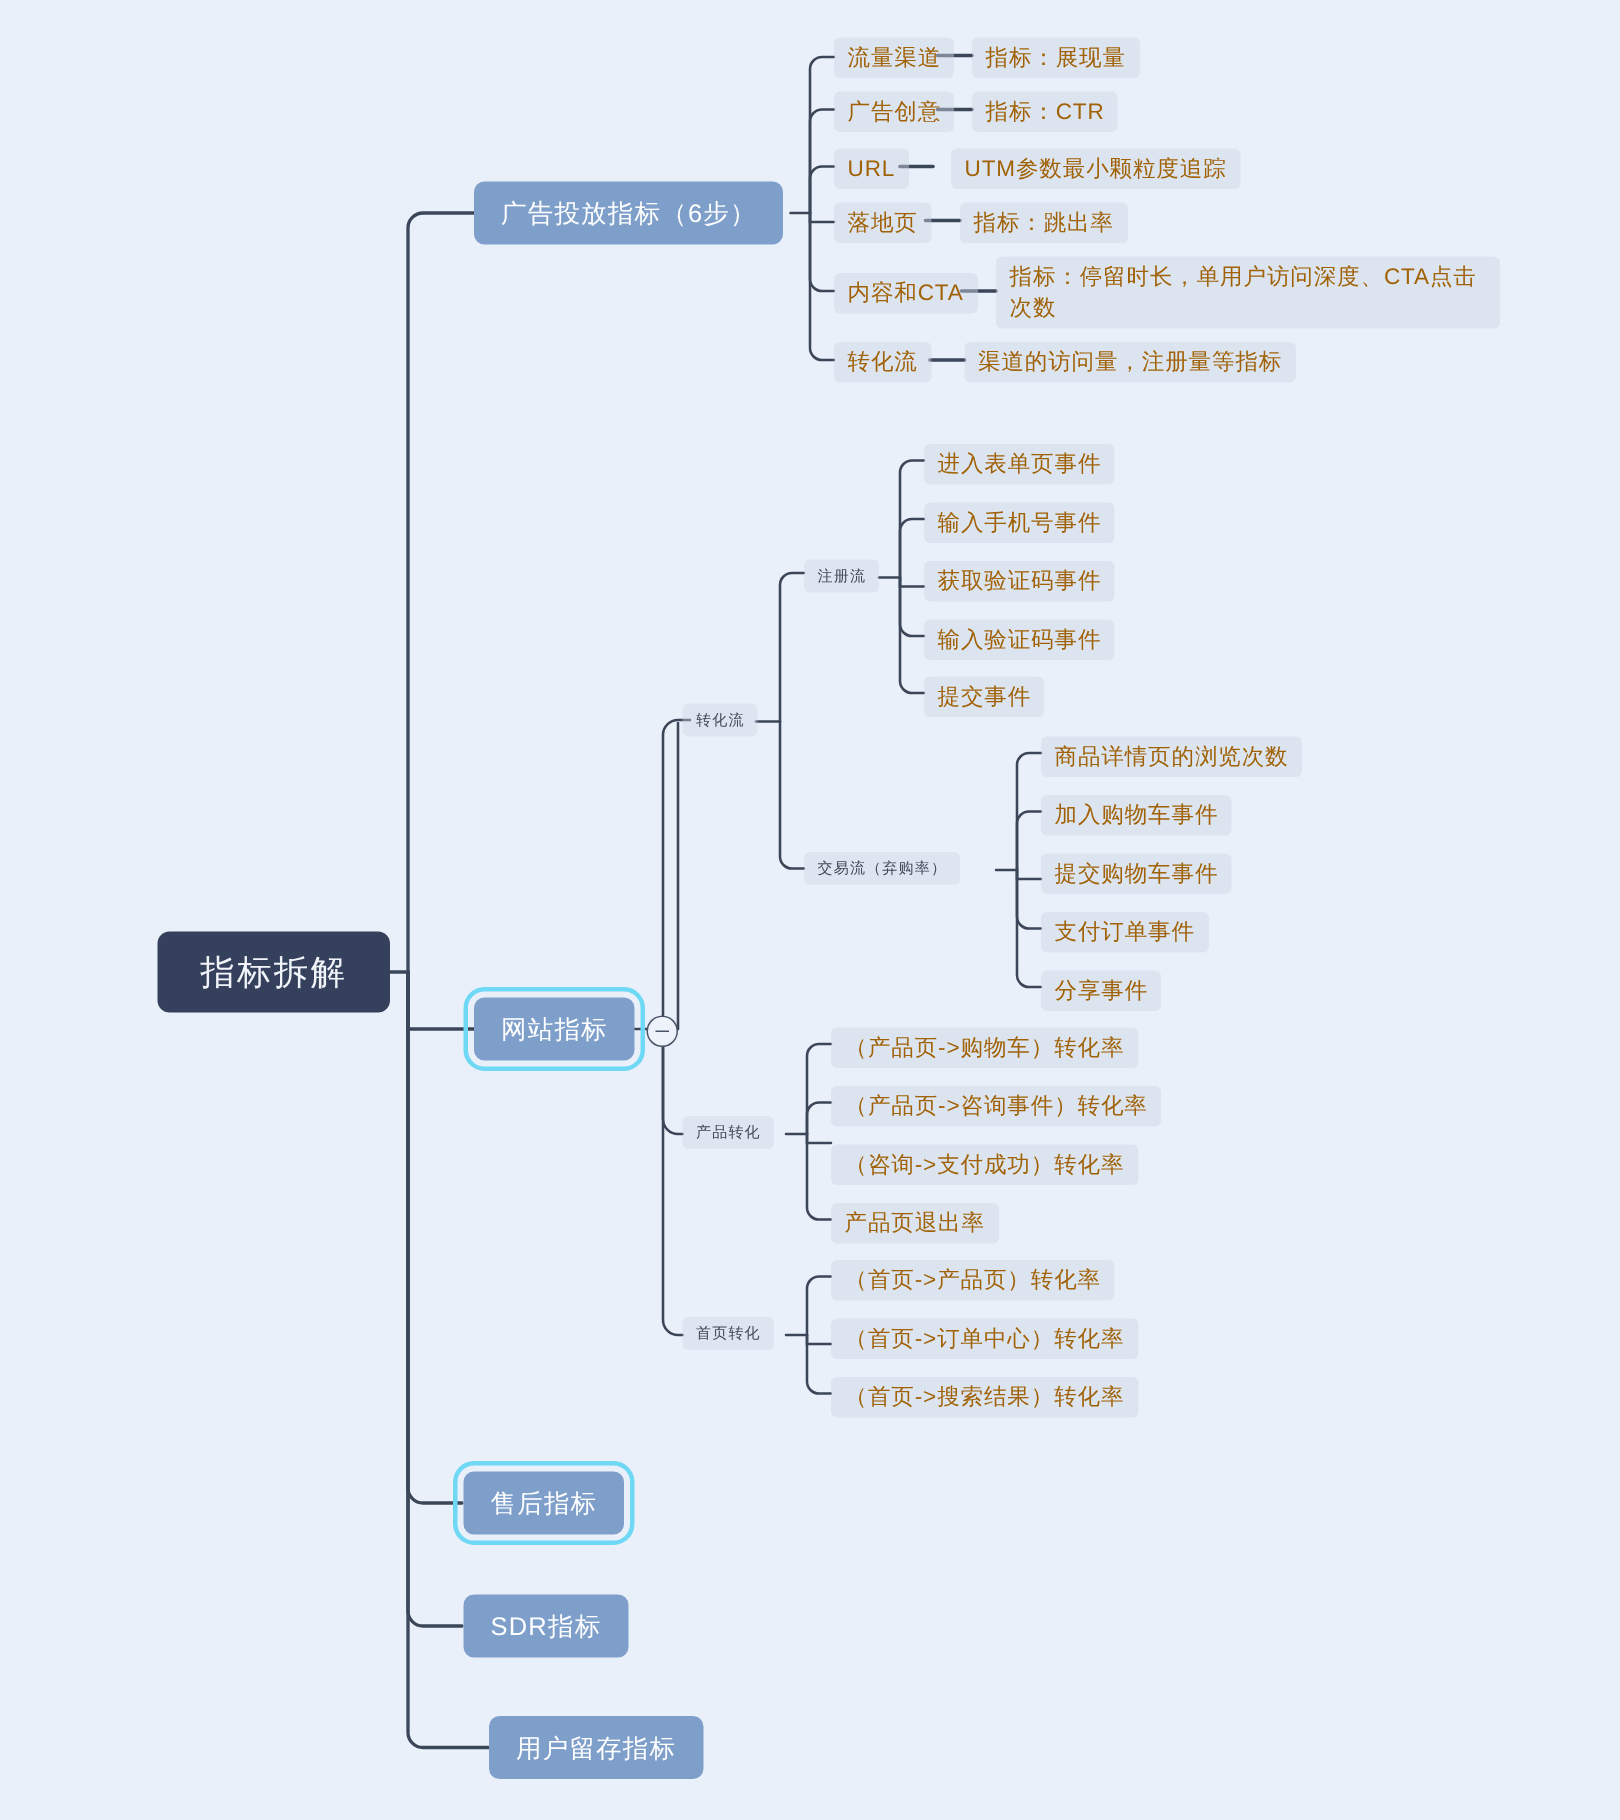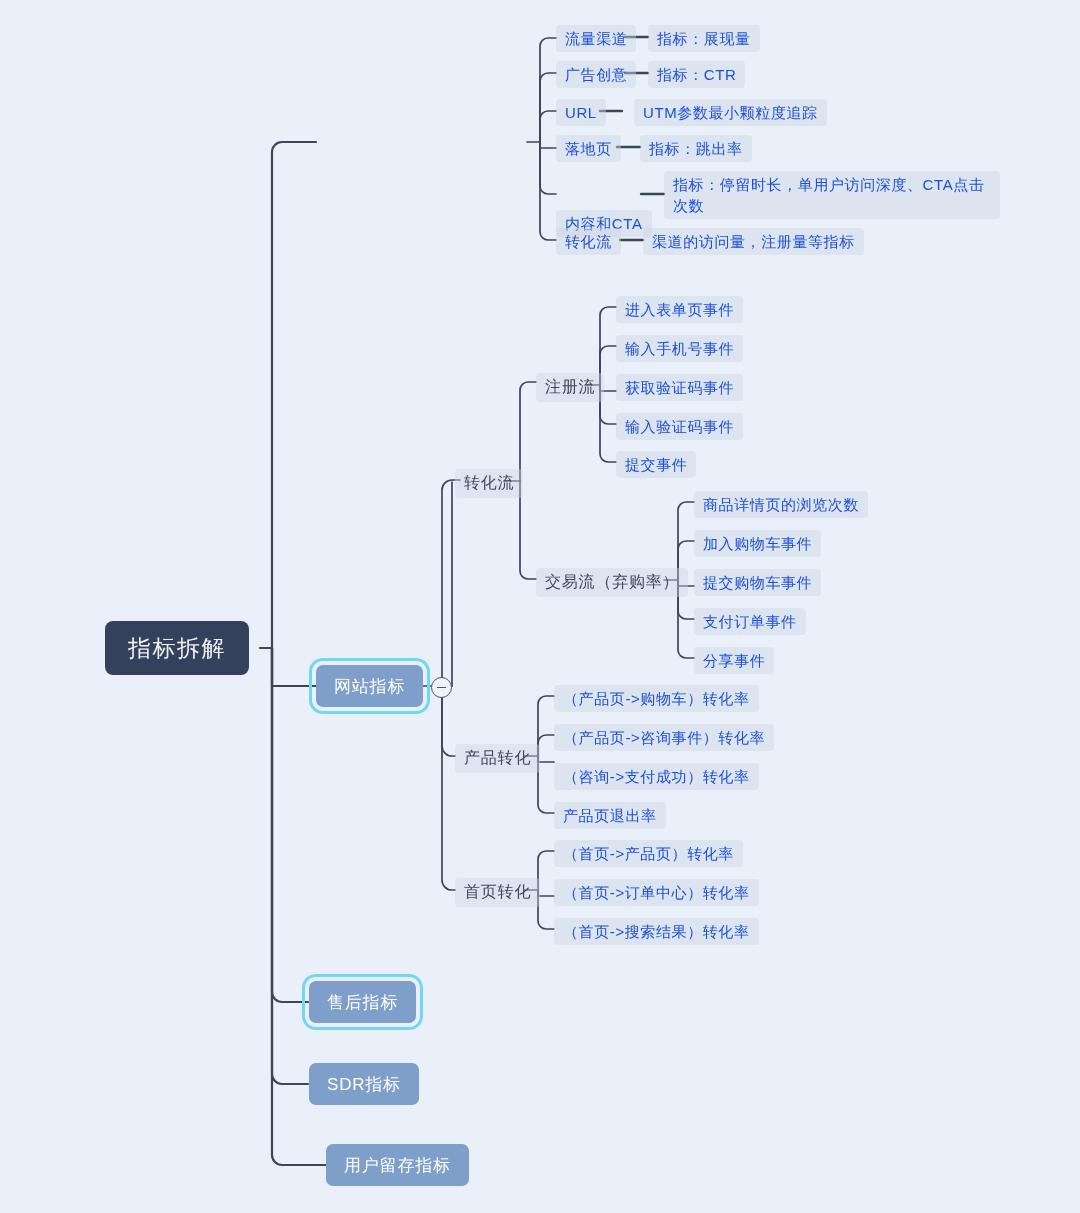--- a/index.html
+++ b/index.html
@@ -54,37 +54,37 @@
   }
   .branch.selected {
     outline: 3px solid #6fd8f5;
     outline-offset: 4px;
     border-radius: 7px;
   }
 
   
   .leaf {
     background: rgba(205,213,226,0.45);
-    color: #1d4ed8;
+    color: #a16207;
     border-radius: 4px;
     font-size: 15px;
     letter-spacing: 0.6px;
     padding: 3px 9px;
     line-height: 21px;
     display: block;
   }
   .leaf.wrap {
     white-space: normal;
     width: 318px;
   }
   .mid {
     background: rgba(205,213,226,0.42);
     color: #3f4859;
     border-radius: 4px;
-    font-size: 16px;
+    font-size: 10px;
     letter-spacing: 0.8px;
     padding: 4px 9px;
   }
 
   
   .toggle {
     position: absolute;
     width: 19px;
     height: 19px;
     border-radius: 50%;
@@ -170,24 +170,27 @@
       <path d="M538,756 V762 a0,0 0 0 0 0,0 H554"></path>
       <path d="M538,756 V805 a8,8 0 0 0 8,8 H554"></path>
 
       <path d="M524,890 H538"></path>
       <path d="M538,890 V859 a8,8 0 0 1 8,-8 H554"></path>
       <path d="M538,890 V896 a0,0 0 0 0 0,0 H554"></path>
       <path d="M538,890 V921 a8,8 0 0 0 8,8 H554"></path>
     </g>
   </svg>
 
-  <div class="node root" style="left:105px; top:621px; width:144px;">
+  <div class="node root" style="left:105px; top:621px; width:155px;">
     <span>指标拆解</span>
   </div>
 
+  <div class="node branch" style="left:316px; top:121px;">
+    <span>广告投放指标（6步）</span>
+  </div>
 
   <div class="node branch selected" style="left:316px; top:665px;">
     <span>网站指标</span>
   </div>
 
   <div class="node branch selected" style="left:309px; top:981px;">
     <span>售后指标</span>
   </div>
 
   <div class="node branch" style="left:309px; top:1063px;">
@@ -223,21 +226,21 @@
     <span class="leaf">UTM参数最小颗粒度追踪</span>
   </div>
 
   <div class="node" style="left:556px; top:135px;">
     <span class="leaf">落地页</span>
   </div>
   <div class="node" style="left:640px; top:135px;">
     <span class="leaf">指标：跳出率</span>
   </div>
 
-  <div class="node" style="left:556px; top:182px;margin-top:28px;">
+  <div class="node" style="left:556px; top:182px;">
     <span class="leaf">内容和CTA</span>
   </div>
   <div class="node" style="left:664px; top:171px;">
     <span class="leaf wrap">指标：停留时长，单用户访问深度、CTA点击次数</span>
   </div>
 
   <div class="node" style="left:556px; top:228px;">
     <span class="leaf">转化流</span>
   </div>
   <div class="node" style="left:643px; top:228px;">

